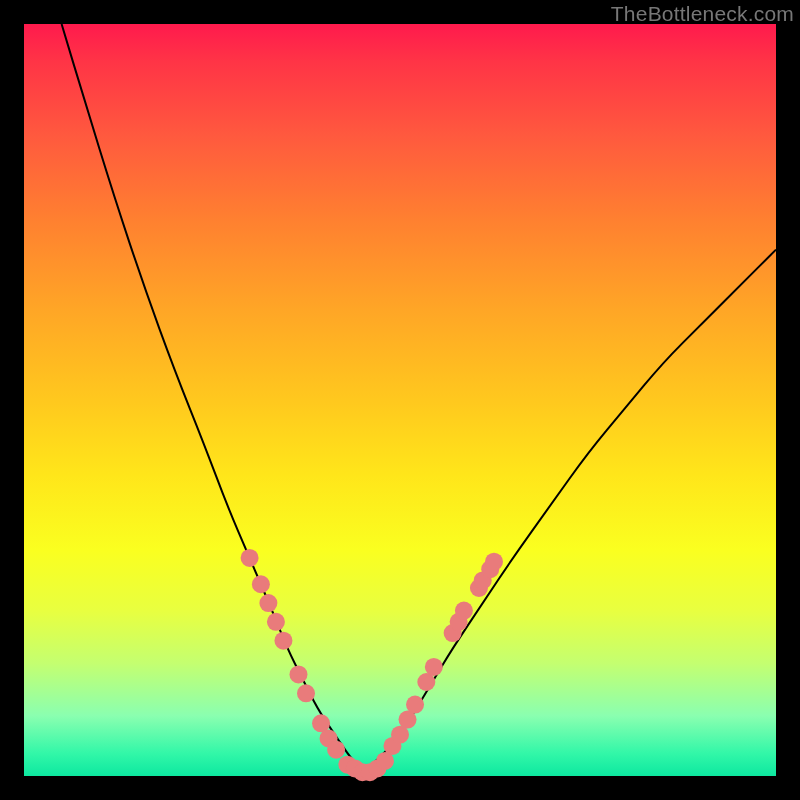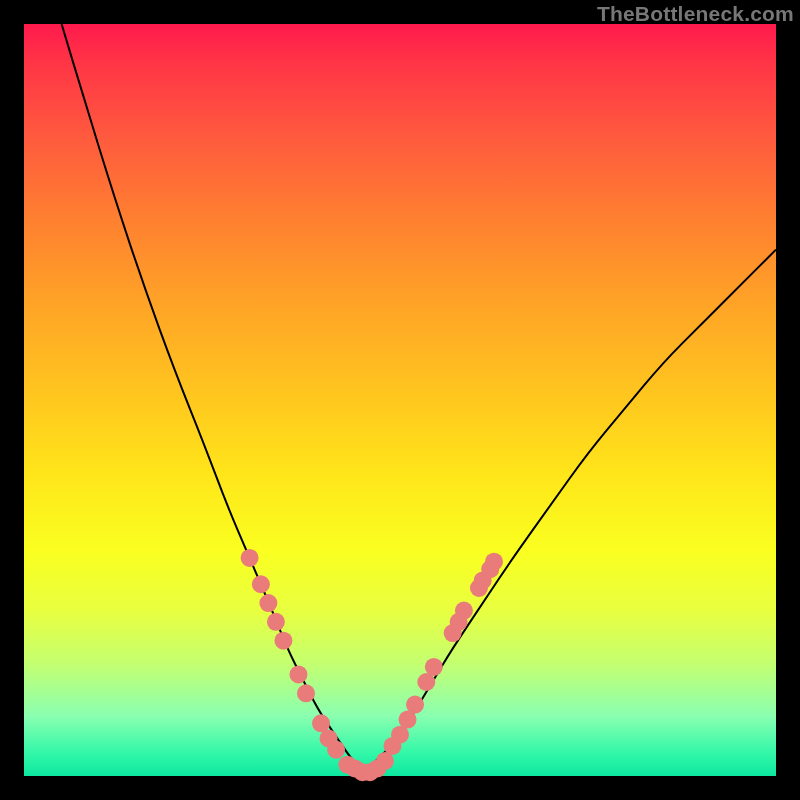--- a/index.html
+++ b/index.html
@@ -31,21 +31,21 @@
       #8affb0 92%,
       #32f7a8 97%,
       #0de8a0 100%);
   }
   .watermark {
     position: absolute;
     top: 2px;
     right: 6px;
     color: #777;
     font-size: 21px;
-    font-weight: 700;
+    font-weight: 400;
     letter-spacing: 0.2px;
     z-index: 10;
   }
   svg.plot {
     position: absolute;
     left: 0;
     top: 0;
     width: 752px;
     height: 752px;
     overflow: visible;

